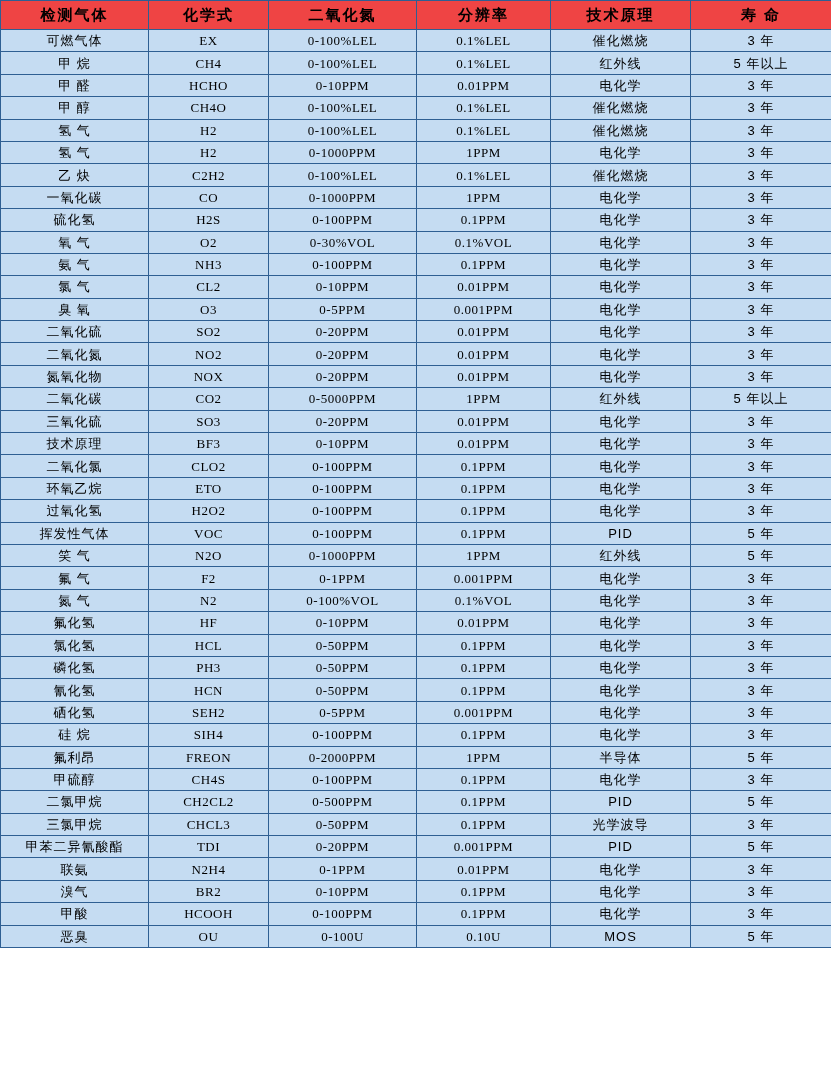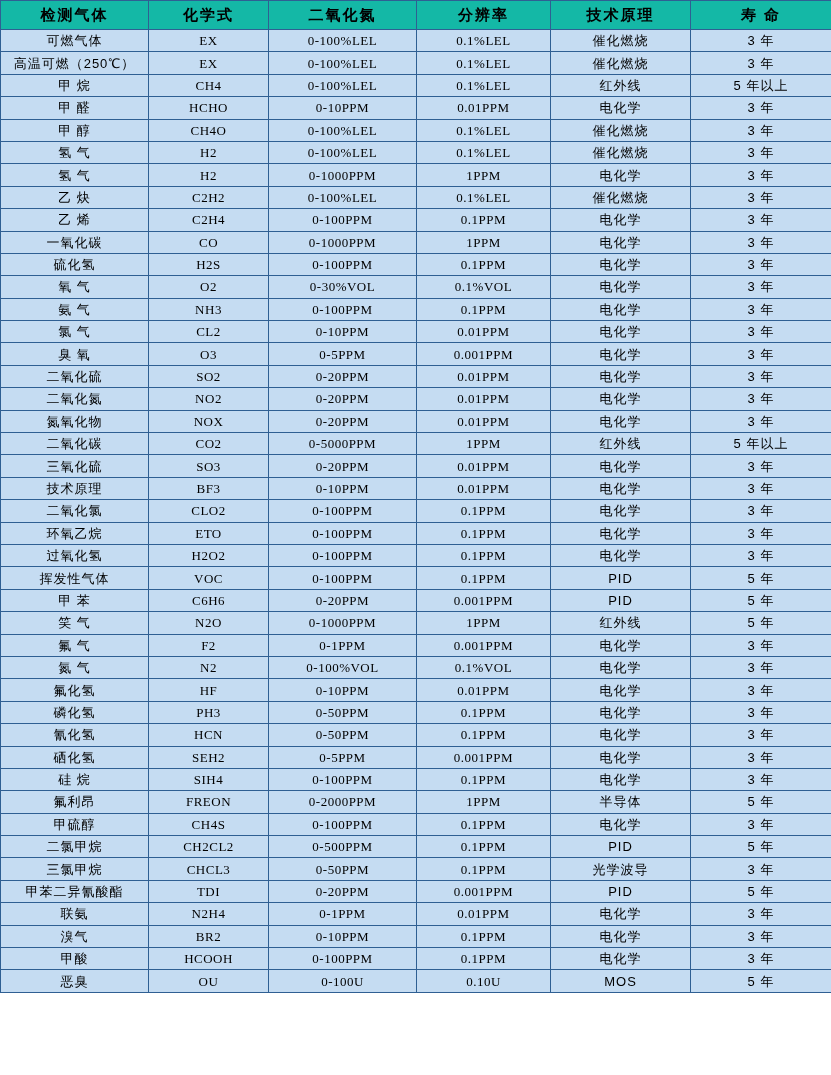--- a/index.html
+++ b/index.html
@@ -21,21 +21,21 @@
   table.gas-table th,
   table.gas-table td {
     border: 1px solid #2f5f93;
     text-align: center;
     vertical-align: middle;
     color: #000000;
     white-space: nowrap;
     overflow: hidden;
   }
   table.gas-table thead th {
-    background: #14b8a6;
+    background: #ef4444;
     height: 26px;
     font-size: 15px;
     font-weight: bold;
     letter-spacing: 2px;
   }
   table.gas-table tbody td {
     background: #c5dcf2;
     height: 19.4px;
     font-size: 13px;
     font-weight: normal;
@@ -81,28 +81,20 @@
   <tbody id="tbody">
       <tr>
         <td class="cn">可燃气体</td>
         <td class="mono">EX</td>
         <td class="mono">0-100%LEL</td>
         <td class="mono">0.1%LEL</td>
         <td class="cn">催化燃烧</td>
         <td class="cn">3 年</td>
       </tr>
       <tr>
-        <td class="cn">高温可燃（250℃）</td>
-        <td class="mono">EX</td>
-        <td class="mono">0-100%LEL</td>
-        <td class="mono">0.1%LEL</td>
-        <td class="cn">催化燃烧</td>
-        <td class="cn">3 年</td>
-      </tr>
-      <tr>
         <td class="cn">甲 烷</td>
         <td class="mono">CH4</td>
         <td class="mono">0-100%LEL</td>
         <td class="mono">0.1%LEL</td>
         <td class="cn">红外线</td>
         <td class="cn">5 年以上</td>
       </tr>
       <tr>
         <td class="cn">甲 醛</td>
         <td class="mono">HCHO</td>
@@ -137,28 +129,20 @@
       </tr>
       <tr>
         <td class="cn">乙 炔</td>
         <td class="mono">C2H2</td>
         <td class="mono">0-100%LEL</td>
         <td class="mono">0.1%LEL</td>
         <td class="cn">催化燃烧</td>
         <td class="cn">3 年</td>
       </tr>
       <tr>
-        <td class="cn">乙 烯</td>
-        <td class="mono">C2H4</td>
-        <td class="mono">0-100PPM</td>
-        <td class="mono">0.1PPM</td>
-        <td class="cn">电化学</td>
-        <td class="cn">3 年</td>
-      </tr>
-      <tr>
         <td class="cn">一氧化碳</td>
         <td class="mono">CO</td>
         <td class="mono">0-1000PPM</td>
         <td class="mono">1PPM</td>
         <td class="cn">电化学</td>
         <td class="cn">3 年</td>
       </tr>
       <tr>
         <td class="cn">硫化氢</td>
         <td class="mono">H2S</td>
@@ -273,28 +257,20 @@
       </tr>
       <tr>
         <td class="cn">挥发性气体</td>
         <td class="mono">VOC</td>
         <td class="mono">0-100PPM</td>
         <td class="mono">0.1PPM</td>
         <td class="cn">PID</td>
         <td class="cn">5 年</td>
       </tr>
       <tr>
-        <td class="cn">甲 苯</td>
-        <td class="mono">C6H6</td>
-        <td class="mono">0-20PPM</td>
-        <td class="mono">0.001PPM</td>
-        <td class="cn">PID</td>
-        <td class="cn">5 年</td>
-      </tr>
-      <tr>
         <td class="cn">笑 气</td>
         <td class="mono">N2O</td>
         <td class="mono">0-1000PPM</td>
         <td class="mono">1PPM</td>
         <td class="cn">红外线</td>
         <td class="cn">5 年</td>
       </tr>
       <tr>
         <td class="cn">氟 气</td>
         <td class="mono">F2</td>
@@ -313,20 +289,28 @@
       </tr>
       <tr>
         <td class="cn">氟化氢</td>
         <td class="mono">HF</td>
         <td class="mono">0-10PPM</td>
         <td class="mono">0.01PPM</td>
         <td class="cn">电化学</td>
         <td class="cn">3 年</td>
       </tr>
       <tr>
+        <td class="cn">氯化氢</td>
+        <td class="mono">HCL</td>
+        <td class="mono">0-50PPM</td>
+        <td class="mono">0.1PPM</td>
+        <td class="cn">电化学</td>
+        <td class="cn">3 年</td>
+      </tr>
+      <tr>
         <td class="cn">磷化氢</td>
         <td class="mono">PH3</td>
         <td class="mono">0-50PPM</td>
         <td class="mono">0.1PPM</td>
         <td class="cn">电化学</td>
         <td class="cn">3 年</td>
       </tr>
       <tr>
         <td class="cn">氰化氢</td>
         <td class="mono">HCN</td>

